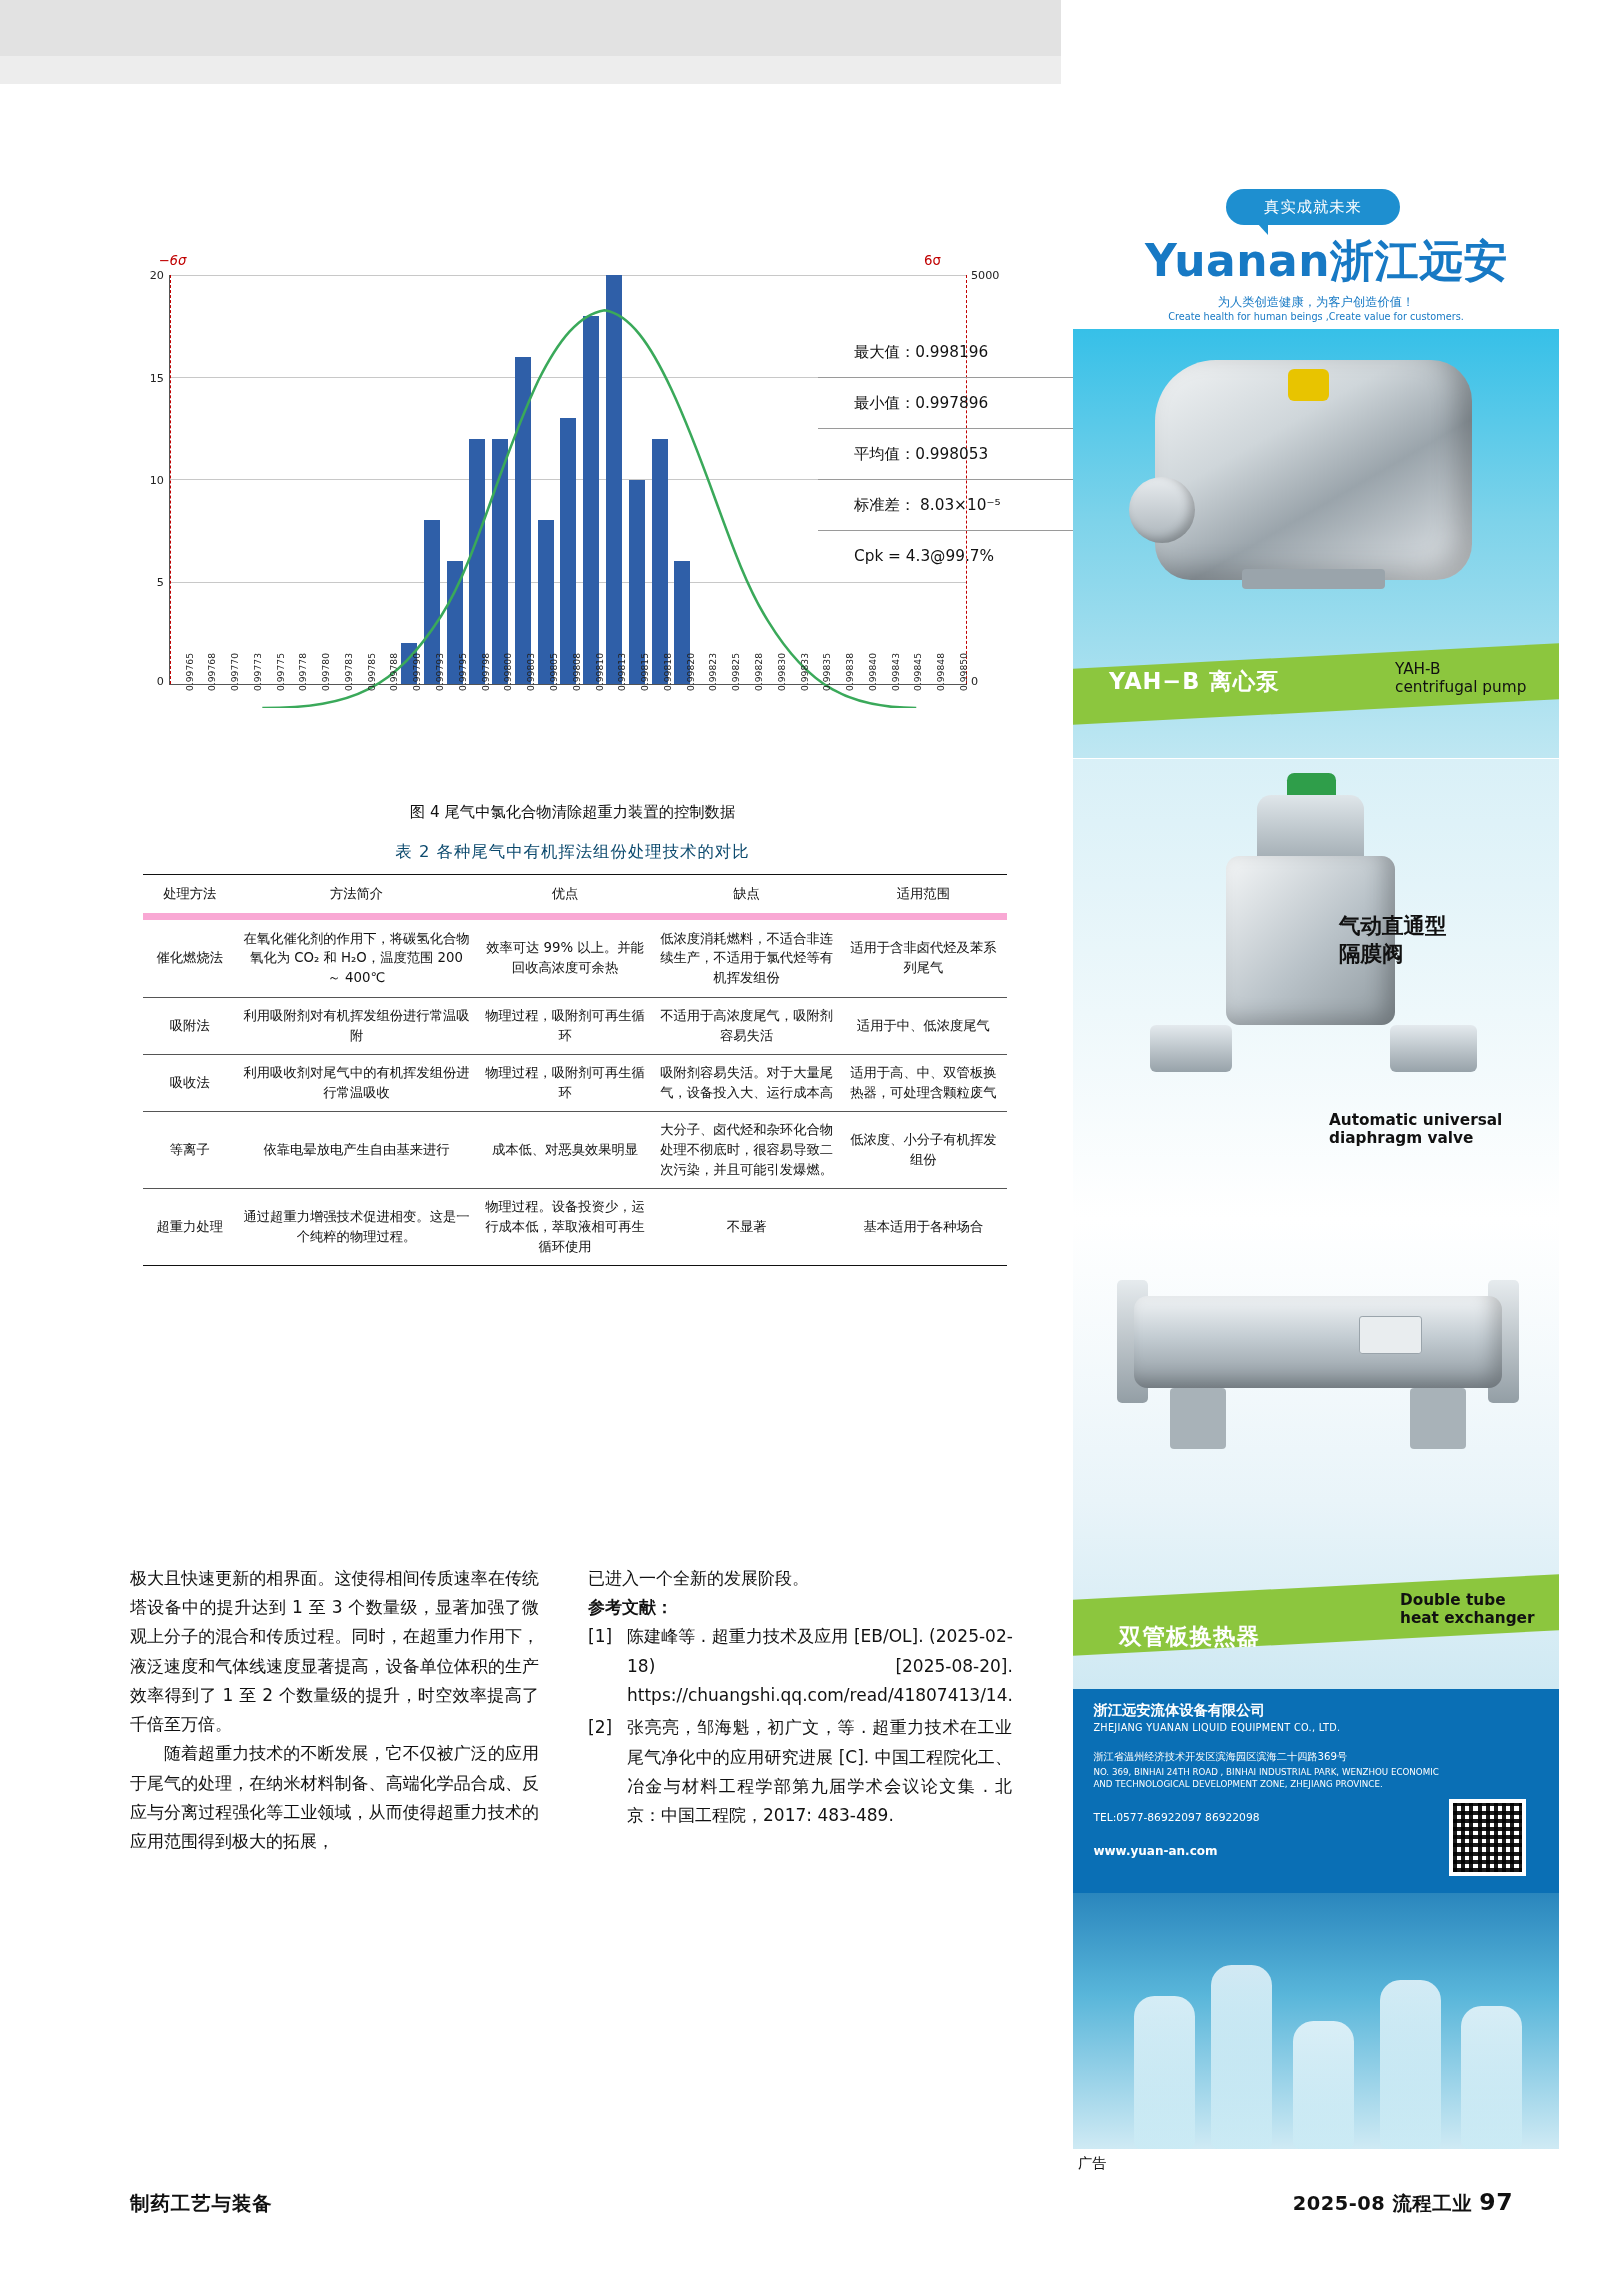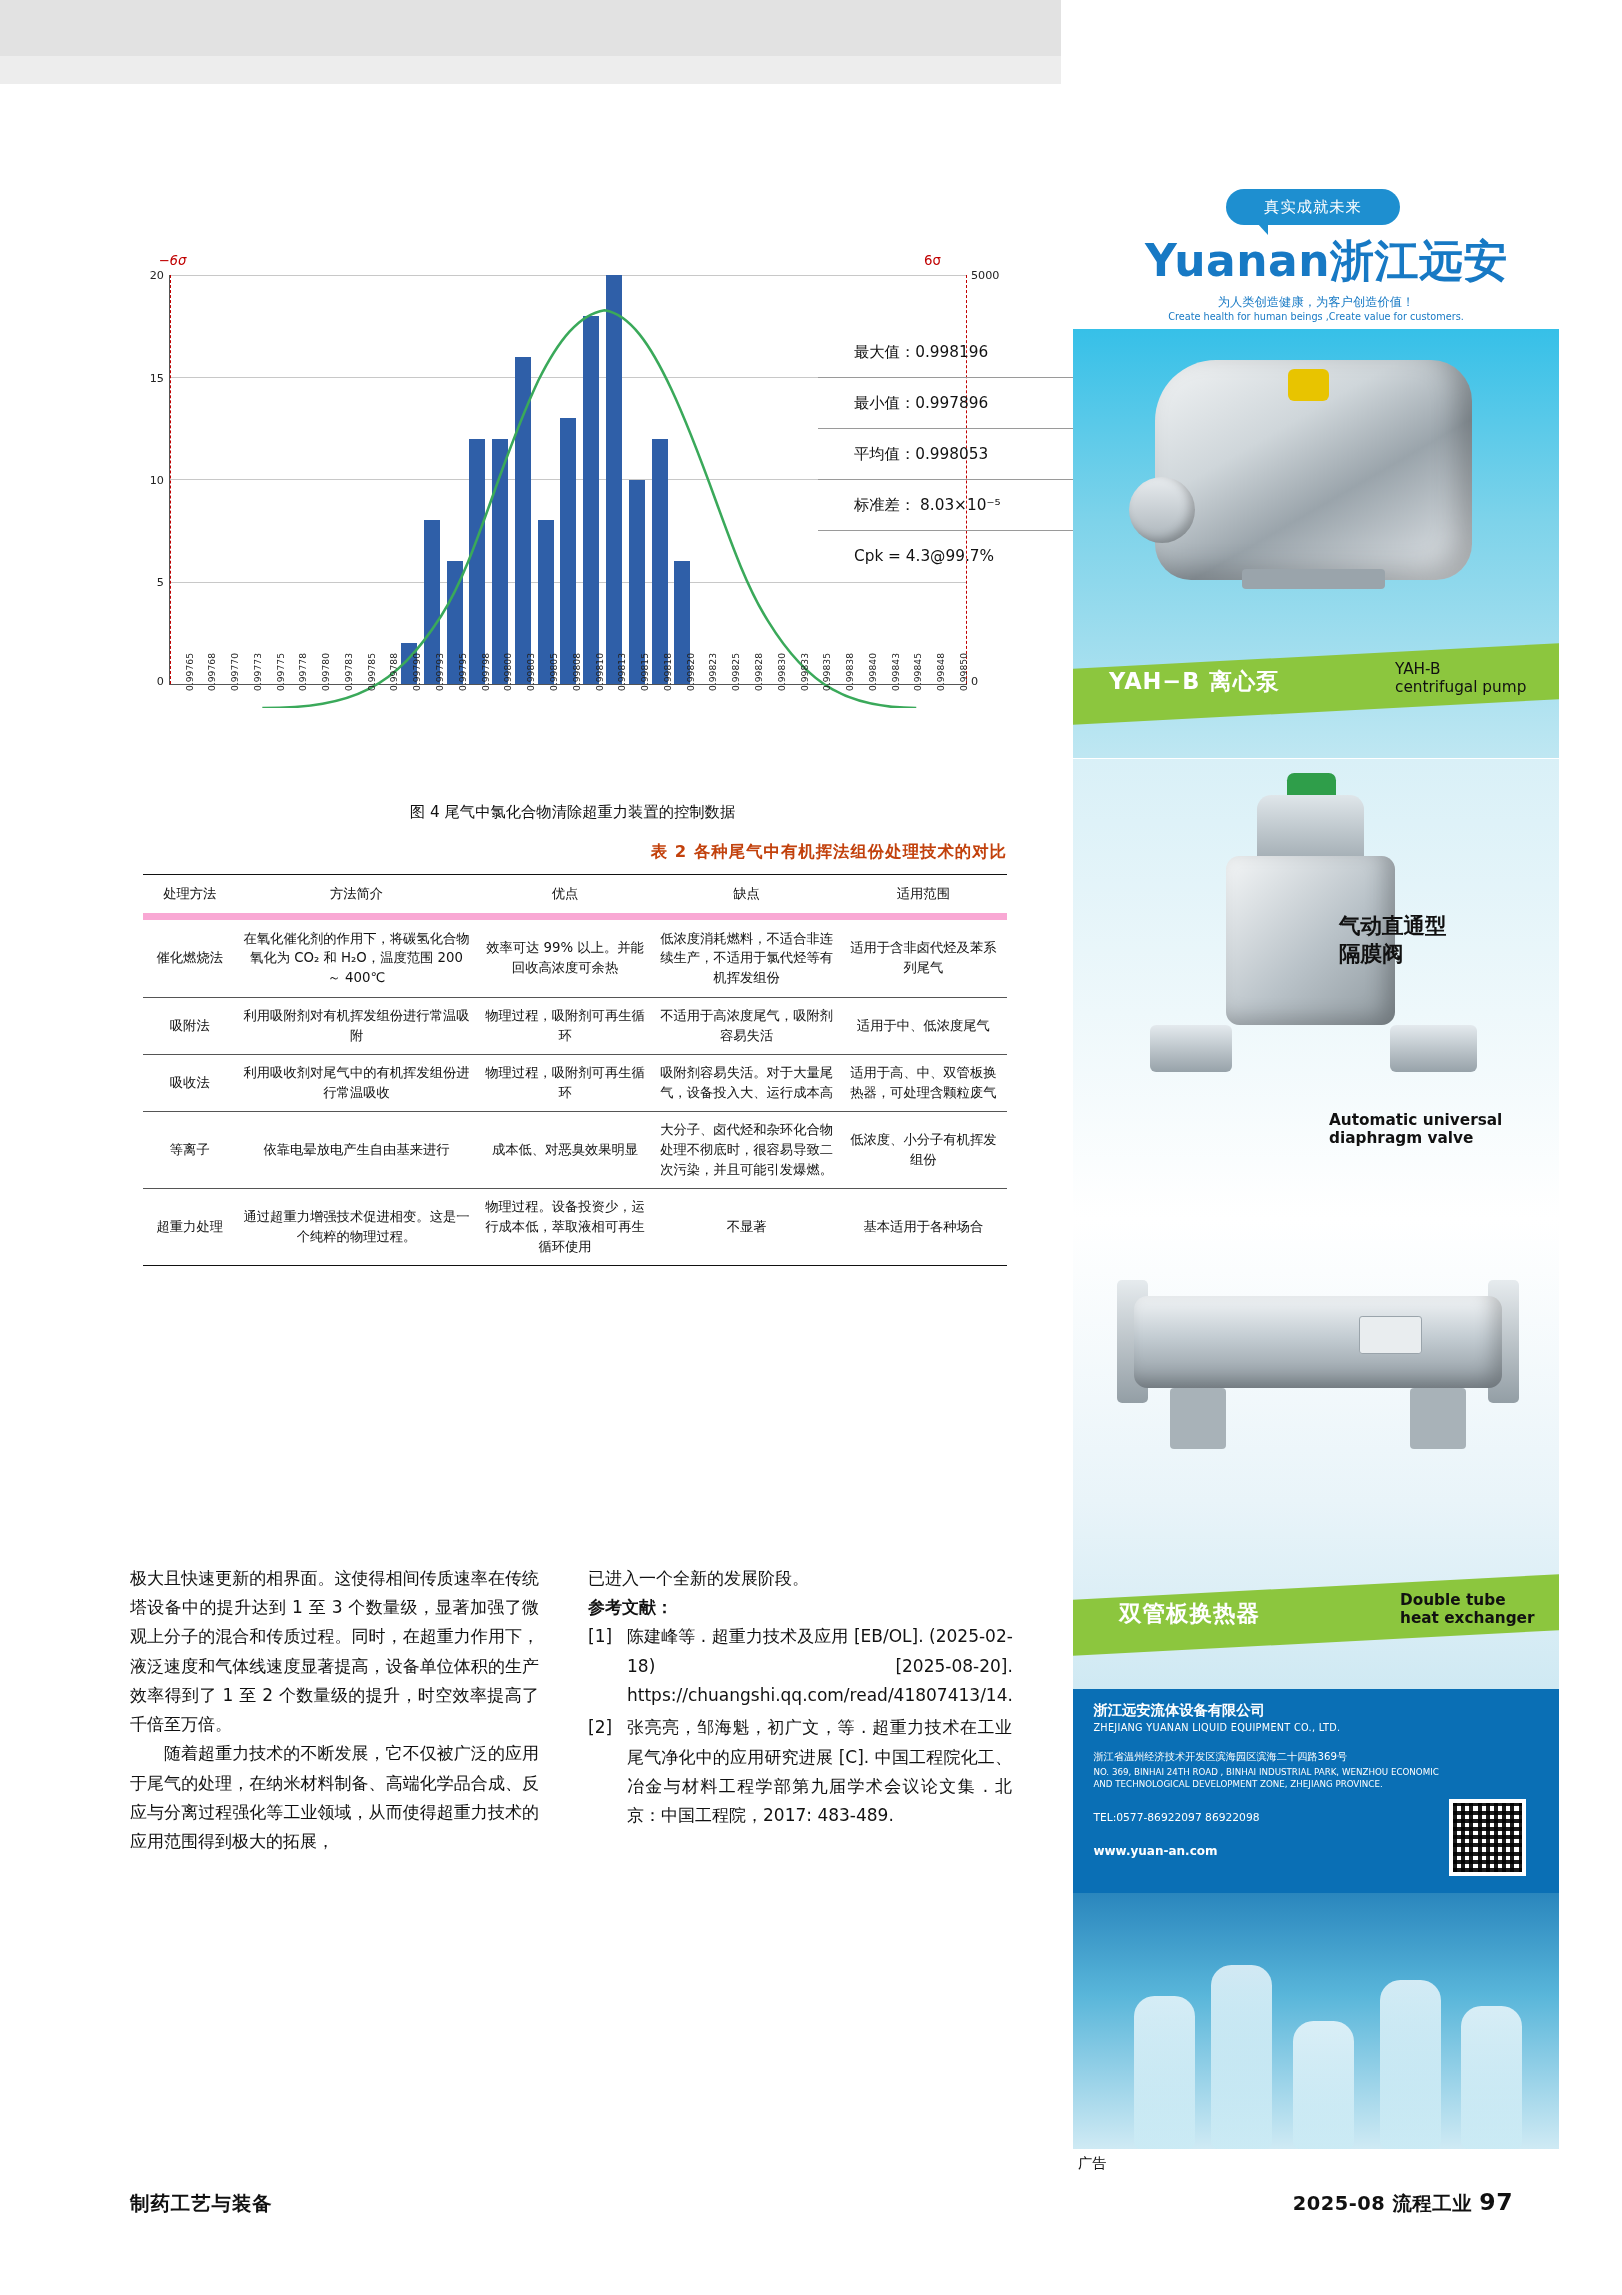--- a/index.html
+++ b/index.html
@@ -29,21 +29,21 @@
   .bar{position:absolute;bottom:0;background:#2f5fa8;}
   .xlabels{position:absolute;left:31px;top:438px;width:797px;height:92px;}
   .xlab{position:absolute;font-size:9.2px;color:#222;transform:rotate(-90deg);transform-origin:left top;white-space:nowrap;}
   .curve{position:absolute;left:31px;top:24.5px;width:797px;height:409px;pointer-events:none;}
   .statbox{position:absolute;left:680px;top:77px;width:307px;}
   .statrow{height:50px;border-bottom:1px solid #9a9a9a;font-size:15.3px;color:#111;display:flex;align-items:center;padding-left:36px;}
   .statrow:last-child{border-bottom:none;}
   .fig-caption{position:absolute;left:138px;top:802px;width:869px;text-align:center;font-size:15.3px;color:#111;font-family:"DejaVu Sans","Liberation Sans",sans-serif;}
 
   
-  .tbl-caption{position:absolute;left:138px;top:841px;width:869px;text-align:right;font-size:16.4px;color:#c2410c;letter-spacing:1px;font-weight:bold;}
+  .tbl-caption{position:absolute;left:138px;top:841px;width:869px;text-align:center;font-size:16.4px;color:#0c4a6e;letter-spacing:1px;}
   table.t2{position:absolute;left:143px;top:874px;width:864px;border-collapse:collapse;font-size:13.3px;color:#111;line-height:1.5;}
   table.t2 th,table.t2 td{border:none;padding:8.2px 5.1px;text-align:center;vertical-align:middle;}
   table.t2 thead th{border-top:1.5px solid #111;border-bottom:7px solid #f9a8d4;font-weight:normal;padding:9.2px 4.1px;}
   table.t2 tbody tr td{border-bottom:0.8px solid #555;}
   table.t2 tbody tr:last-child td{border-bottom:1.5px solid #111;}
   .c0{width:87px;}
   .c1{width:240px;}
   .c2{width:174px;}
   .c3{width:184px;}
   .c4{width:164px;}
@@ -325,21 +325,21 @@
     </div>
 
     <div class="panel p3">
       <div class="hx-flange-l"></div>
       <div class="hx-flange-r"></div>
       <div class="hx-body"></div>
       <div class="hx-tag"></div>
       <div class="hx-stand"></div>
       <div class="hx-stand2"></div>
       <div class="band" style="top:368px;"></div>
-      <div class="band-label" style="left:46px;top:379px;">双管板换热器</div>
+      <div class="band-label" style="left:46px;top:402px;">双管板换热器</div>
       <div class="label-en" style="left:327px;top:373px;white-space:pre-line;font-weight:bold;">Double tube
 heat exchanger</div>
     </div>
 
     <div class="panel p4"></div>
     <div class="ad-info">
       <div class="info-cn">浙江远安流体设备有限公司</div>
       <div class="info-en">ZHEJIANG YUANAN LIQUID EQUIPMENT CO., LTD.</div>
       <div class="addr-cn">浙江省温州经济技术开发区滨海园区滨海二十四路369号</div>
       <div class="addr-en">NO. 369, BINHAI 24TH ROAD , BINHAI INDUSTRIAL PARK, WENZHOU ECONOMIC AND TECHNOLOGICAL DEVELOPMENT ZONE, ZHEJIANG PROVINCE.</div>

